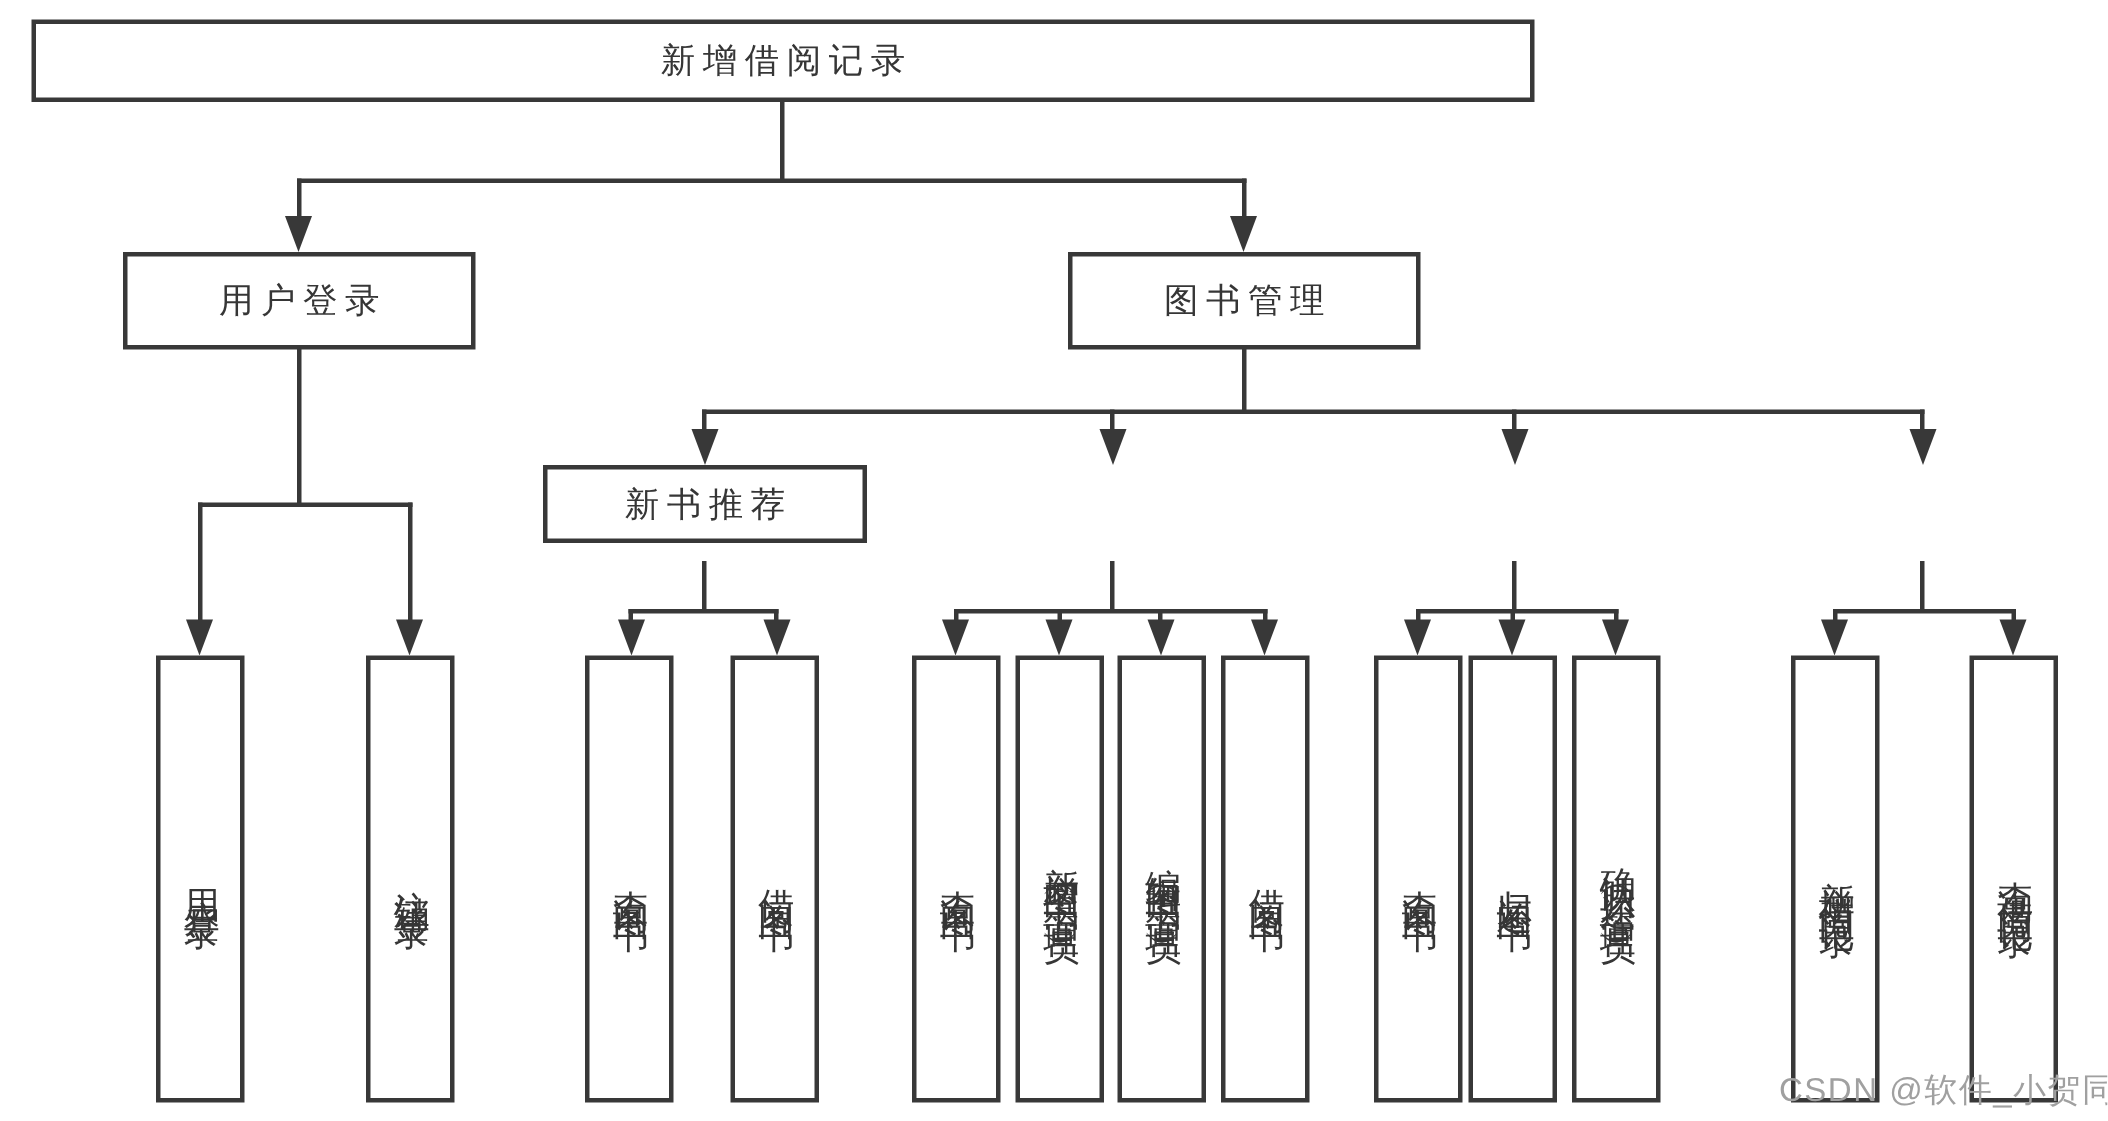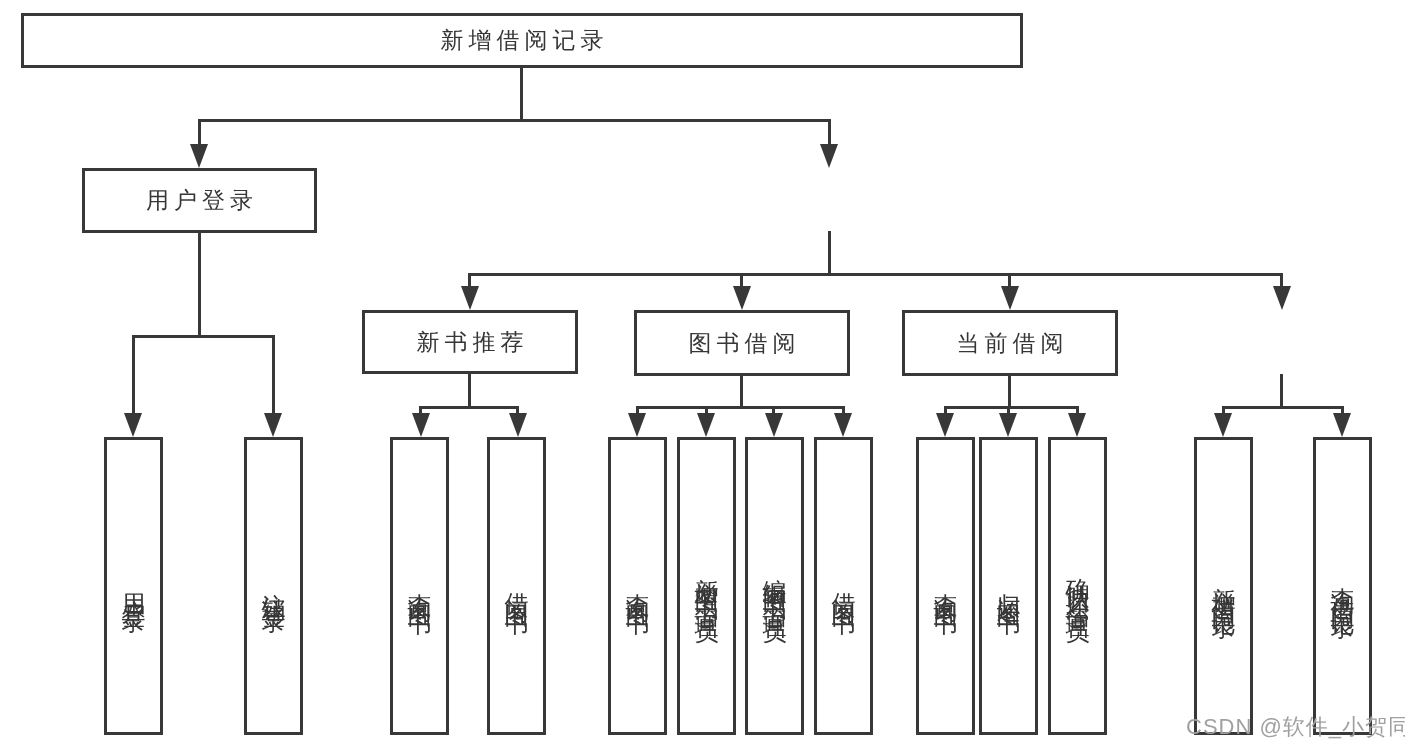--- a/index.html
+++ b/index.html
@@ -44,47 +44,44 @@
   <div class="vline" style="left:520px; top:68px; height:52px;"></div>
   <div class="hline" style="left:198px; top:119px; width:633px;"></div>
   <div class="vline" style="left:198px; top:119px; height:30px;"></div>
   <div class="arrowhead" style="left:190px; top:144px;"></div>
   <div class="vline" style="left:828px; top:119px; height:30px;"></div>
   <div class="arrowhead" style="left:820px; top:144px;"></div>
 
   <div class="hnode" style="left:82px; top:168px; width:235px; height:65px;">
     <span>用户登录</span>
   </div>
+  <div class="hnode" style="left:712px; top:168px; width:235px; height:65px;">
+    <span>图书管理</span>
+  </div>
 
   <div class="vline" style="left:198px; top:231px; height:106px;"></div>
   <div class="hline" style="left:132px; top:335px; width:143px;"></div>
   <div class="vline" style="left:132px; top:335px; height:80px;"></div>
   <div class="arrowhead" style="left:124px; top:413px;"></div>
   <div class="vline" style="left:272px; top:335px; height:80px;"></div>
   <div class="arrowhead" style="left:264px; top:413px;"></div>
 
   <div class="vline" style="left:828px; top:231px; height:44px;"></div>
   <div class="hline" style="left:468px; top:273px; width:815px;"></div>
   <div class="vline" style="left:468px; top:273px; height:16px;"></div>
   <div class="arrowhead" style="left:461px; top:286px;"></div>
   <div class="vline" style="left:740px; top:273px; height:16px;"></div>
   <div class="arrowhead" style="left:733px; top:286px;"></div>
   <div class="vline" style="left:1008px; top:273px; height:16px;"></div>
   <div class="arrowhead" style="left:1001px; top:286px;"></div>
   <div class="vline" style="left:1280px; top:273px; height:16px;"></div>
   <div class="arrowhead" style="left:1273px; top:286px;"></div>
 
-  <div class="hnode" style="left:362px; top:310px; width:216px; height:64px;">
+  <div class="hnode" style="left:362px; top:310px; width:216px; height:52px;">
     <span>新书推荐</span>
-  </div>
-  <div class="hnode" style="left:634px; top:310px; width:216px; height:66px;">
-    <span>图书借阅</span>
-  </div>
-  <div class="hnode" style="left:902px; top:310px; width:216px; height:66px;">
-    <span>当前借阅</span>
   </div>
 
   <div class="vline" style="left:468px; top:374px; height:34px;"></div>
   <div class="hline" style="left:419px; top:406px; width:100px;"></div>
   <div class="vline" style="left:419px; top:406px; height:10px;"></div>
   <div class="arrowhead" style="left:412px; top:413px;"></div>
   <div class="vline" style="left:516px; top:406px; height:10px;"></div>
   <div class="arrowhead" style="left:509px; top:413px;"></div>
 
   <div class="vline" style="left:740px; top:374px; height:34px;"></div>

